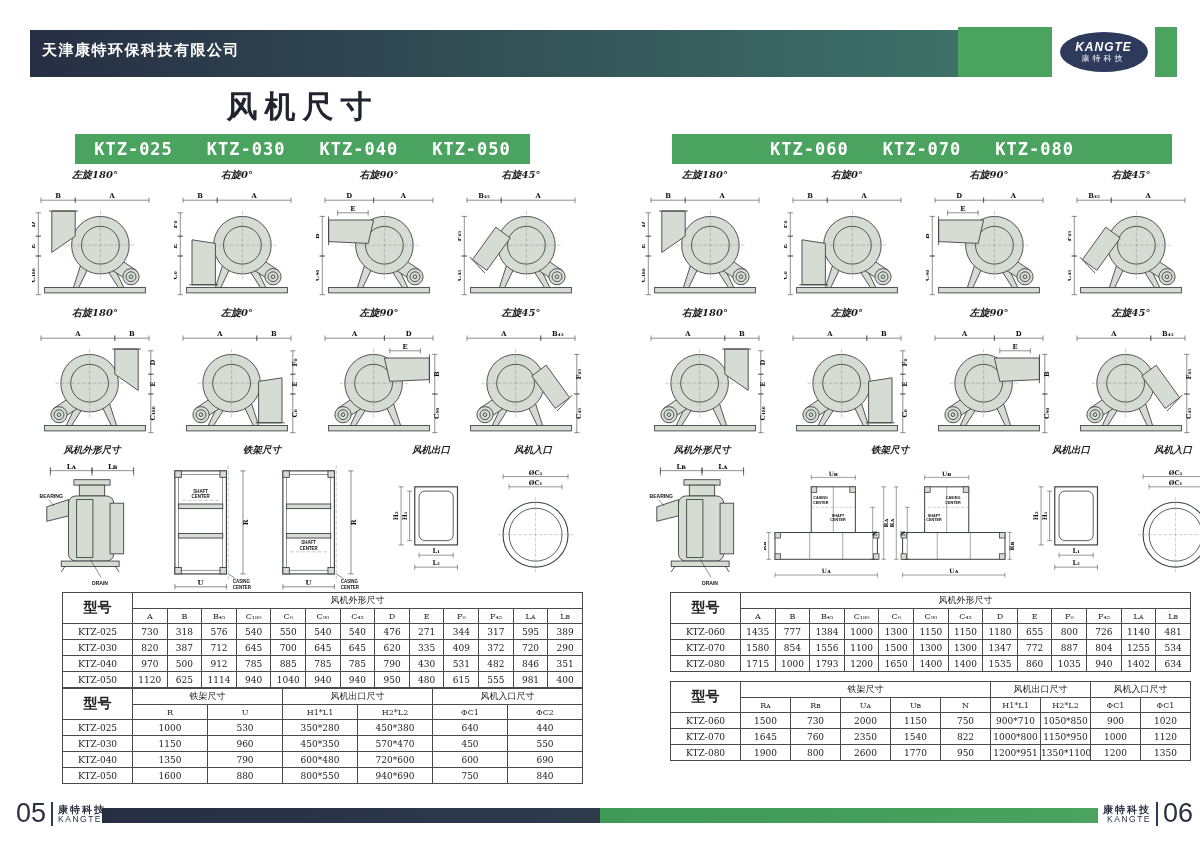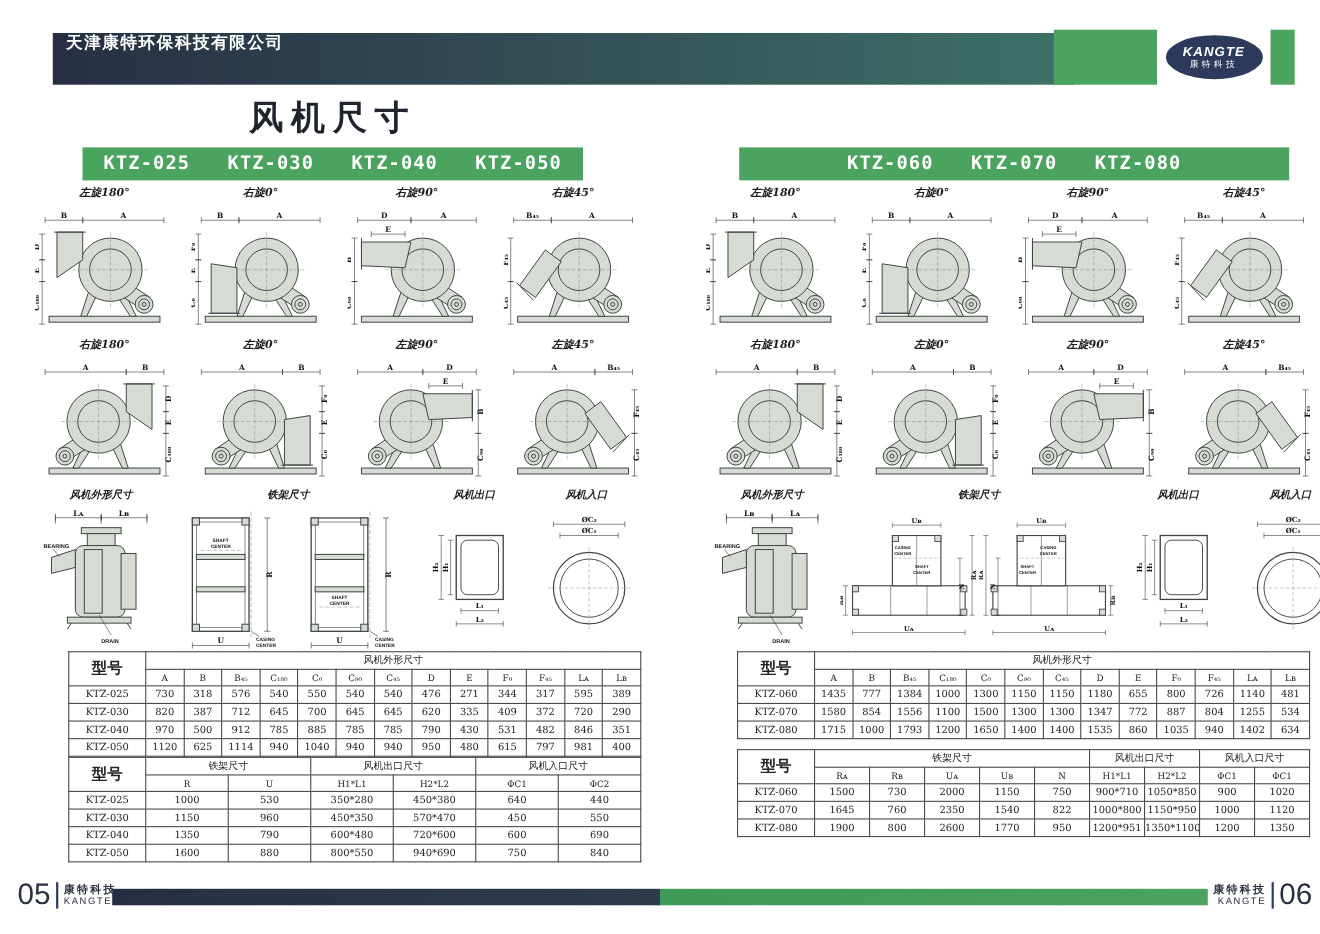--- a/index.html
+++ b/index.html
@@ -1,24 +1,24 @@
 <!DOCTYPE html>
 <html><head>
 <meta charset="utf-8">
 <style>
   html,body{margin:0;padding:0;}
   body{width:1200px;height:849px;position:relative;background:#ffffff;
        font-family:"Liberation Sans",sans-serif;overflow:hidden;color:#222;}
   .abs{position:absolute;}
 
   
-  #hdr-bar{left:48px;top:30px;width:928px;height:47px;
+  #hdr-bar{left:30px;top:30px;width:928px;height:47px;
            background:linear-gradient(90deg,#272e43 0%,#32455000 0%,#272e43 0%,#3e7168 100%);
            background:linear-gradient(90deg,#272e43,#3e7168);
-           display:flex;align-items:flex-start;padding:0 0 6px 12px;box-sizing:border-box;}
+           display:flex;align-items:center;padding:0 0 6px 12px;box-sizing:border-box;}
   #hdr-company{color:#fff;font-size:15px;letter-spacing:1.5px;font-weight:bold;}
   .green-block{background:#4aa35e;}
   #gb1{left:958px;top:27px;width:94px;height:50px;}
   #gb2{left:1155px;top:27px;width:22px;height:50px;}
   #logo-zone{left:1052px;top:27px;width:103px;height:50px;background:#fff;
              display:flex;align-items:center;justify-content:center;}
   #logo-oval{width:88px;height:40px;background:#2d3a5c;border-radius:50%;
              display:flex;flex-direction:column;align-items:center;justify-content:center;}
   #logo-brand{color:#fff;font-size:12px;font-weight:bold;letter-spacing:1px;line-height:13px;font-style:italic;}
   #logo-brand-cn{color:#fff;font-size:8px;letter-spacing:3px;line-height:9px;}
@@ -1114,21 +1114,21 @@
           <td>1120</td>
           <td>625</td>
           <td>1114</td>
           <td>940</td>
           <td>1040</td>
           <td>940</td>
           <td>940</td>
           <td>950</td>
           <td>480</td>
           <td>615</td>
-          <td>797</td>
+          <td>555</td>
           <td>981</td>
           <td>400</td>
         </tr>
       </tbody>
     </table>
   </div>
 <div class="abs dtable" id="t2l">
     <table>
       <colgroup>
         <col style="width:70px">

